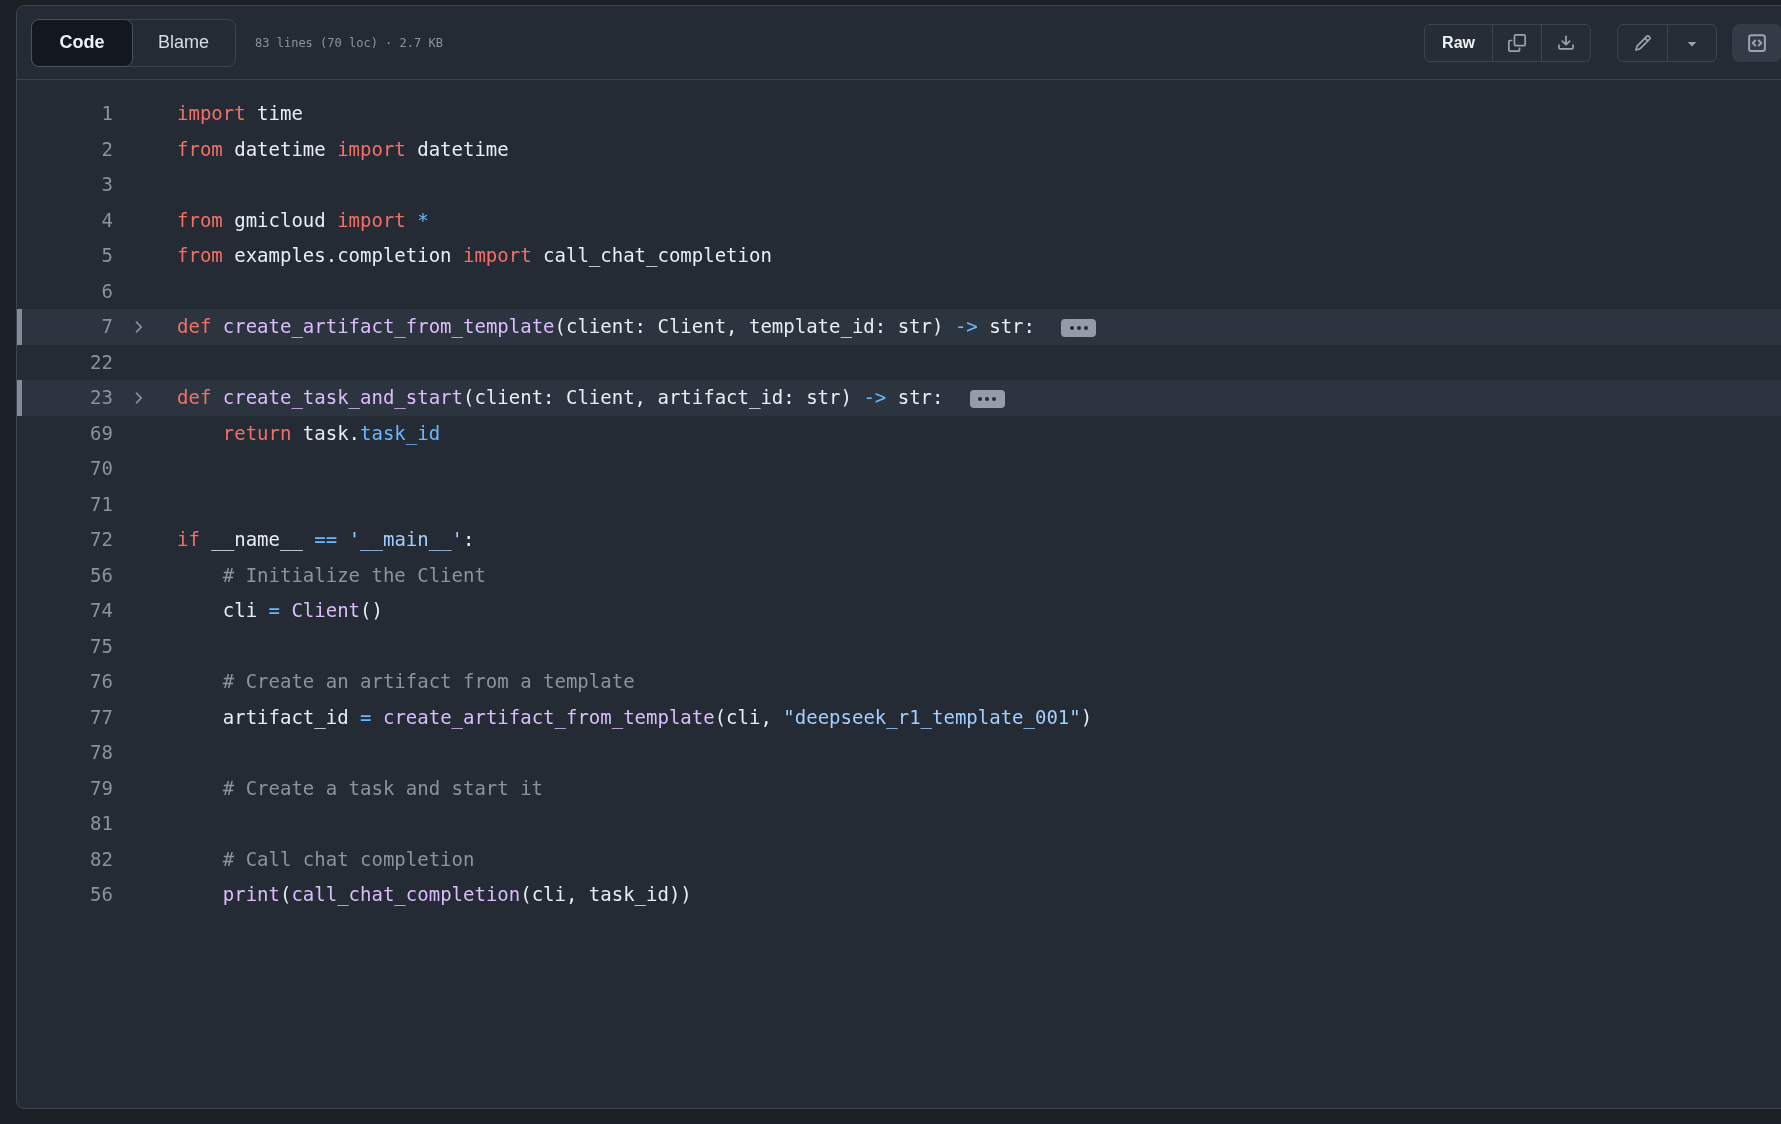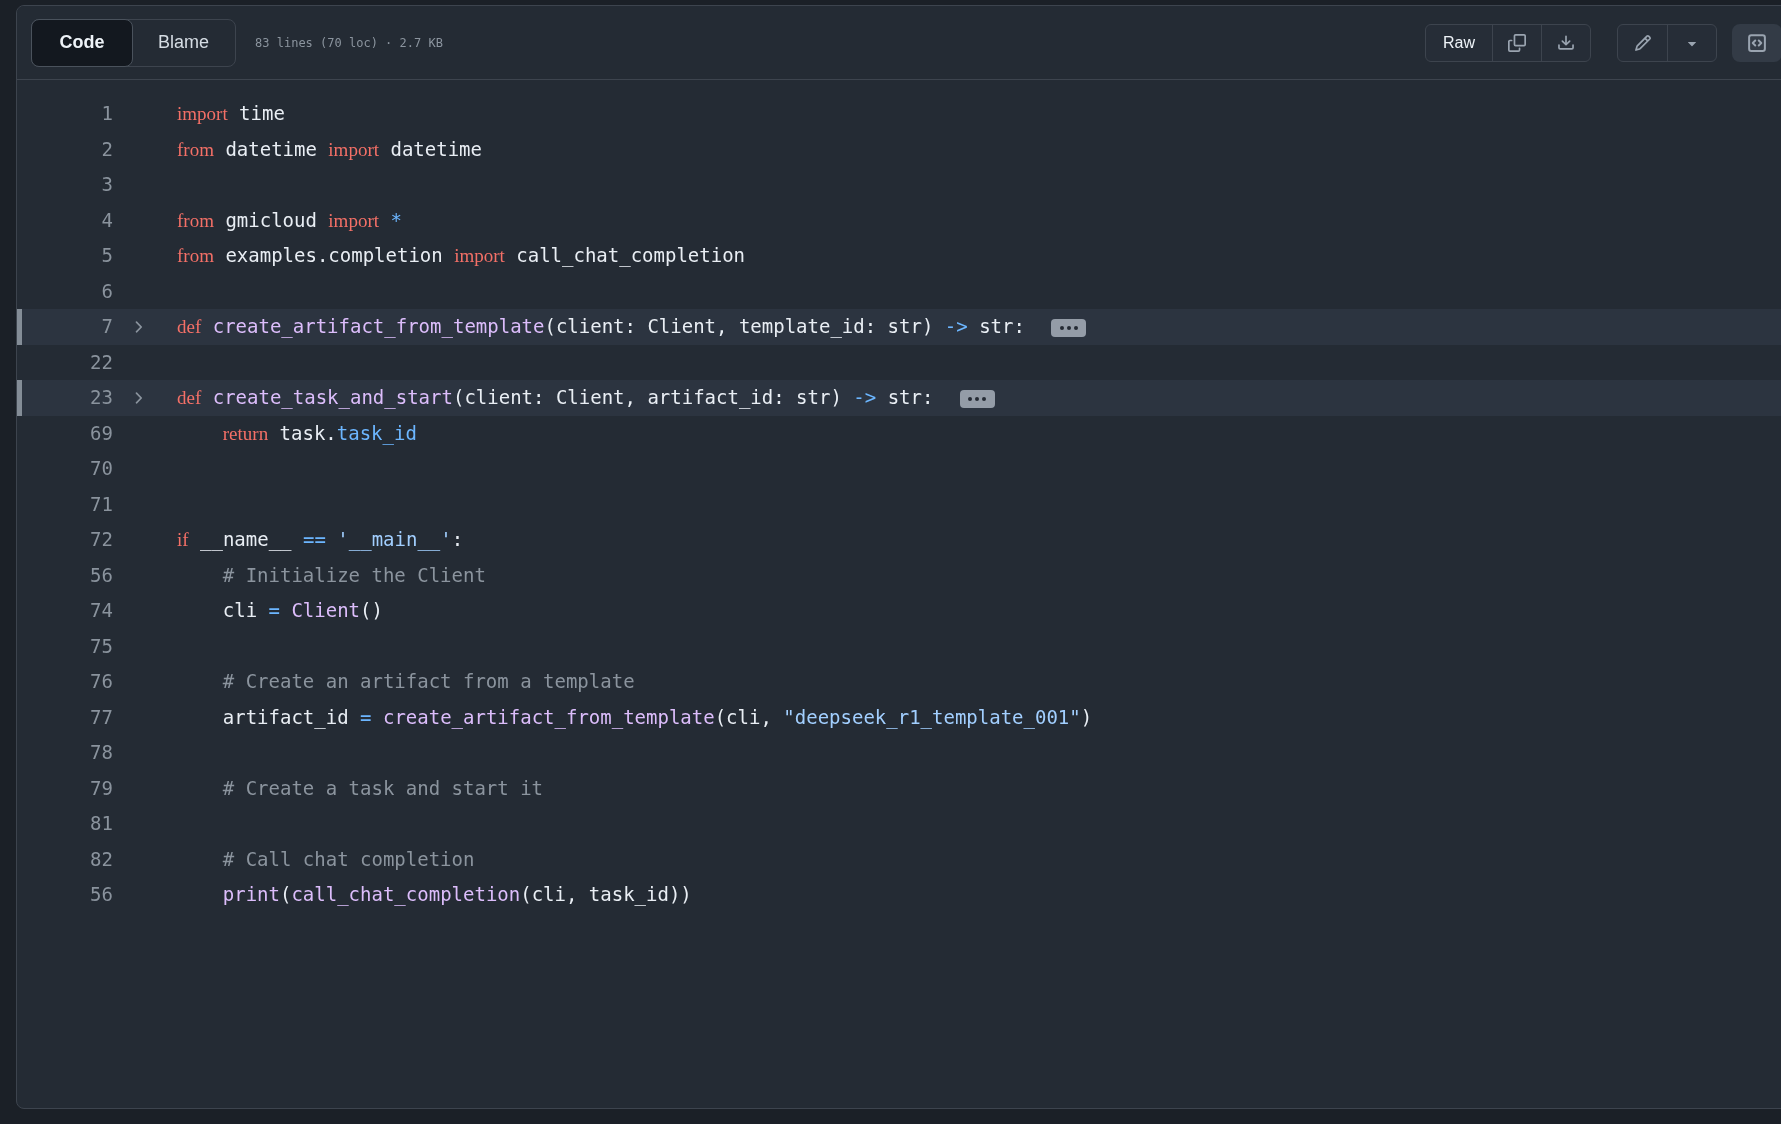--- a/index.html
+++ b/index.html
@@ -75,21 +75,21 @@
     overflow: hidden;
     background: var(--button-bg, #262d37);
     height: 38px;
   }
   .btn {
     background: transparent;
     border: none;
     color: var(--text-primary, #eef3f8);
     font-family: "Liberation Sans", sans-serif;
     font-size: 16px;
-    font-weight: normal;
+    font-weight: bold;
     display: flex;
     align-items: center;
     justify-content: center;
     cursor: pointer;
   }
   .btn + .btn { border-left: 1px solid var(--border, #3d444e); }
   .btn.raw { padding: 0 17px; }
   .btn.icon-btn { width: 49px; }
   .btn svg { fill: var(--icon, #9aa4b0); }
   .gap-lg { width: 26px; flex: none; }
@@ -123,21 +123,21 @@
   .expander {
     width: 64px;
     flex: none;
     display: flex;
     align-items: center;
     padding-left: 17px;
   }
   .expander svg { fill: var(--line-number, #8a939d); cursor: pointer; }
   .codeline { flex: 1; color: var(--code-default, #e9eef4); }
 
-  .t-k { color: var(--keyword, #f47067); font-family: Liberation Serif, serif; }
+  .t-k { color: var(--keyword, #f47067); }
   .t-f { color: var(--function-name, #dcbdfb); }
   .t-o { color: var(--operator, #6cb6ff); }
   .t-s { color: var(--string, #a2cfff); }
   .t-c { color: var(--comment, #8b949e); }
   .t-p { color: var(--code-default, #e9eef4); }
 
   .pill {
     display: inline-flex;
     align-items: center;
     justify-content: center;

